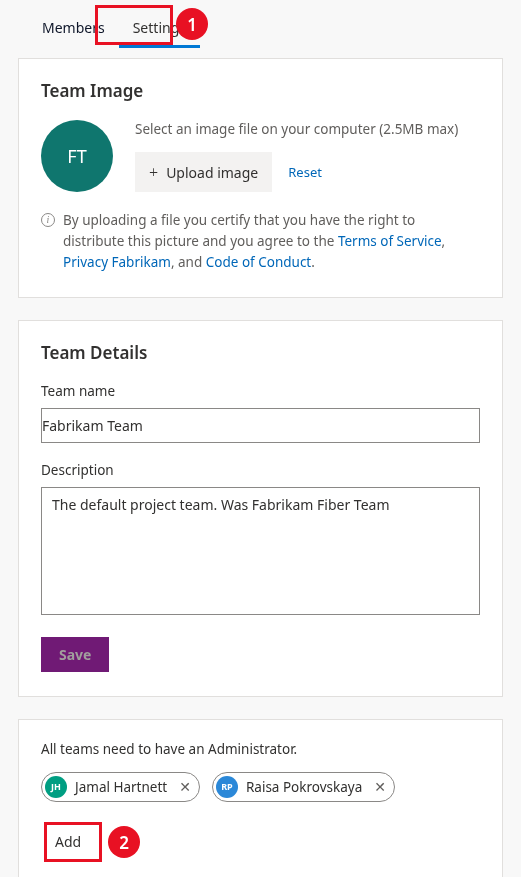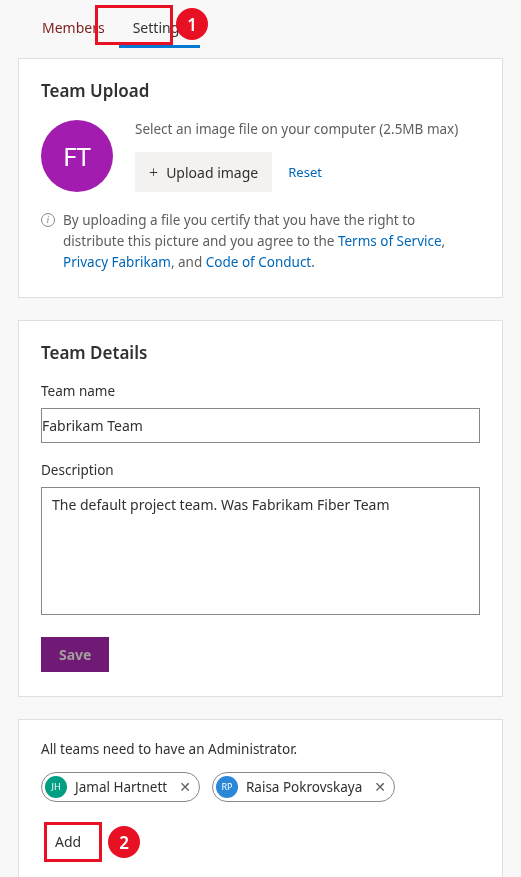--- a/index.html
+++ b/index.html
@@ -1,76 +1,76 @@
 <!DOCTYPE html>
 <html><head>
   <meta charset="utf-8">
   <style>
     * { box-sizing: border-box; margin: 0; padding: 0; font-family: "Segoe UI", system-ui, sans-serif; }
     body { background: #f8f8f8; width: 521px; padding: 0; color: #323130; font-size: 14px; }
 
     .tabs { display: flex; gap: 0; padding: 10px 0 0 28px; }
     .tab { padding: 8px 14px; cursor: pointer; color: #323130; font-size: 14px; }
     .tab.active { border-bottom: 3px solid #0078d4; font-weight: 400; }
-    .tab.members { color: #7f1d1d; }
+    .tab.members { color: #0f172a; }
 
     .callout-box { position: absolute; border: 3px solid #e81123; pointer-events: none; }
     .callout-box.c1 { top: 5px; left: 95px; width: 78px; height: 40px; }
     .callout-circle { position: absolute; width: 32px; height: 32px; border-radius: 50%; background: #e81123; color: #fff; font-size: 17px; font-weight: 600; display: flex; align-items: center; justify-content: center; pointer-events: none; }
     .callout-circle.n1 { top: 8px; left: 176px; }
     .callout-box.c2 { top: 822px; left: 44px; width: 58px; height: 40px; }
     .callout-circle.n2 { top: 826px; left: 108px; }
 
     .panel { background: #fff; border: 1px solid #e1dfdd; margin: 10px 18px 22px 18px; padding: 20px 22px 24px 22px; }
 
     .panel h2 { font-size: 17px; font-weight: 600; margin-bottom: 18px; color: #323130; }
 
     .image-row { display: flex; gap: 22px; align-items: flex-start; margin-bottom: 18px; }
-    .avatar-lg { width: 72px; height: 72px; border-radius: 50%; background: #a21caf; color: #fff; display: flex; align-items: center; justify-content: center; font-size: 26px; flex-shrink: 0; }
+    .avatar-lg { width: 72px; height: 72px; border-radius: 50%; background: #0f766e; color: #fff; display: flex; align-items: center; justify-content: center; font-size: 18px; flex-shrink: 0; }
     .image-col { flex: 1; }
     .hint { color: #605e5c; font-size: 13.5px; margin-bottom: 14px; }
     .upload-row { display: flex; align-items: center; gap: 16px; }
     .btn-upload { display: inline-flex; align-items: center; gap: 8px; background: #f3f2f1; border: none; padding: 9px 14px; font-size: 14px; cursor: pointer; color: #323130; }
     .btn-upload .plus { font-size: 16px; font-weight: 300; }
     .reset-link { color: #0067b8; font-size: 13px; cursor: pointer; }
 
     .disclaimer-row { display: flex; gap: 8px; align-items: flex-start; color: #605e5c; font-size: 13.5px; line-height: 1.55; }
     .info-icon { width: 14px; height: 14px; border: 1px solid #8a8886; border-radius: 50%; flex-shrink: 0; margin-top: 3px; display: flex; align-items: center; justify-content: center; font-size: 10px; font-style: italic; font-family: Georgia, serif; color: #8a8886; }
     .link { color: #0067b8; cursor: pointer; }
 
     .field-label { font-size: 13.5px; color: #323130; margin-bottom: 8px; }
     .text-input { width: 100%; padding: 7px 0; border: 1px solid #8a8886; font-size: 14px; margin-bottom: 18px; color: #323130; }
     .textarea { width: 100%; padding: 7px 10px; border: 1px solid #8a8886; font-size: 14px; color: #323130; height: 128px; resize: none; margin-bottom: 18px; font-family: inherit; }
     .btn-save { background: #701a75; border: none; padding: 8px 18px; font-size: 14px; color: #a19f9d; cursor: default; font-weight: bold; }
 
     .admins-hint { font-size: 13.5px; color: #323130; margin-bottom: 14px; }
     .chip-row { display: flex; gap: 12px; flex-wrap: wrap; margin-bottom: 22px; }
     .chip { display: inline-flex; align-items: center; gap: 8px; border: 1px solid #8a8886; border-radius: 16px; padding: 3px 8px 3px 3px; font-size: 13.5px; }
-    .chip-avatar { width: 22px; height: 22px; border-radius: 50%; display: flex; align-items: center; justify-content: center; font-size: 9px; color: #fff; font-weight: 400; }
+    .chip-avatar { width: 22px; height: 22px; border-radius: 50%; display: flex; align-items: center; justify-content: center; font-size: 9px; color: #fff; font-weight: 700; }
     .chip-avatar.a1 { background: #009e82; }
     .chip-avatar.a2 { background: #2b88d8; }
     .chip-close { font-size: 14px; color: #605e5c; margin-left: 4px; cursor: pointer; }
     .btn-add { background: transparent; border: none; padding: 8px 14px; font-size: 14px; color: #323130; cursor: pointer; }
 
     
     .disc-text span { display: inline; }
   </style>
 </head>
 <body>
 
 <div class="tabs">
   <div class="tab members">Members</div>
   <div class="tab active">Settings</div>
 </div>
 
 <div class="callout-box c1"></div>
 <div class="callout-circle n1">1</div>
 
 <div class="panel">
-  <h2>Team Upload</h2>
+  <h2>Team Image</h2>
   <div class="image-row">
     <div class="avatar-lg">FT</div>
     <div class="image-col">
       <div class="hint">Select an image file on your computer (2.5MB max)</div>
       <div class="upload-row">
         <button class="btn-upload">
           <span class="plus">+</span>
           <span>Upload image</span>
         </button>
         <span class="reset-link">Reset</span>

